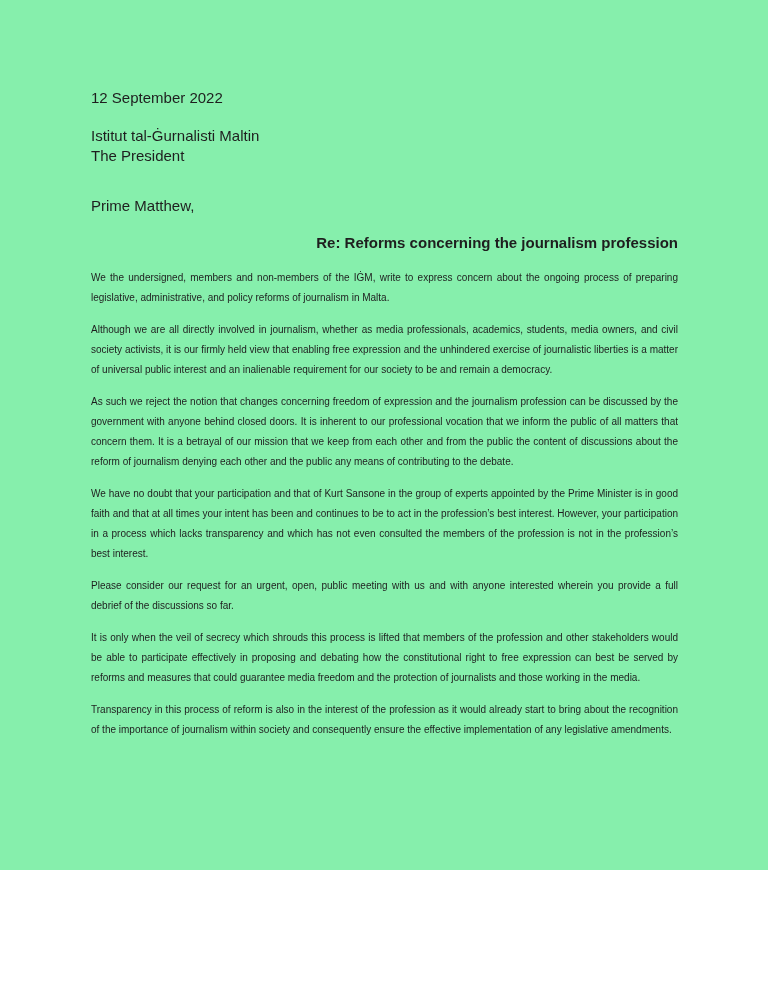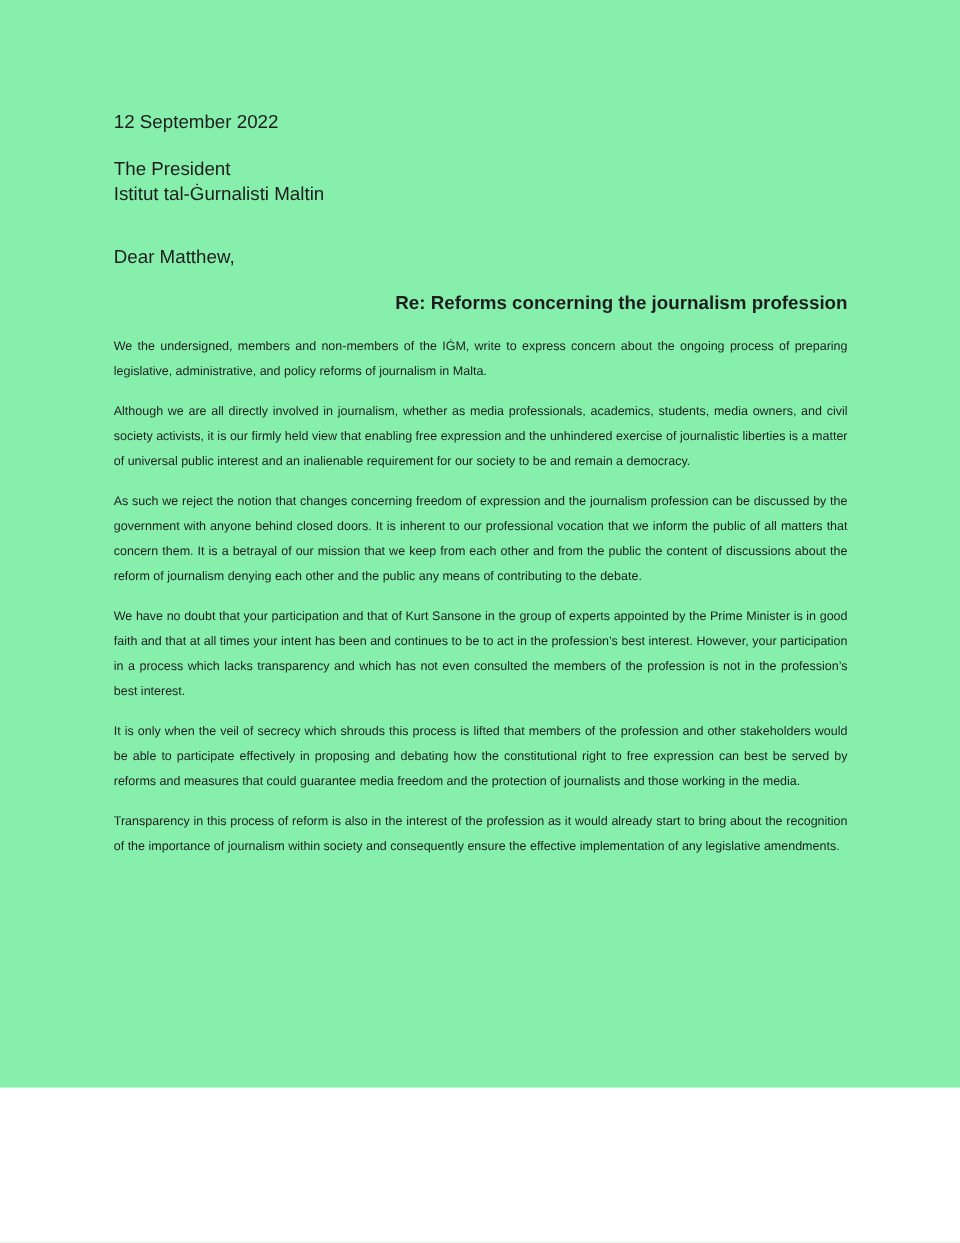--- a/index.html
+++ b/index.html
@@ -50,30 +50,31 @@
   }
 </style>
 </head>
 <body>
 
 <div class="page">
 
   <p class="line date-line">12 September 2022</p>
 
   <div class="recipient-block">
+    <p class="line">Istitut tal-Ġurnalisti Maltin</p>
     <p class="line">The President</p>
-    <p class="line">Istitut tal-Ġurnalisti Maltin</p>
   </div>
 
-  <p class="line salutation-line">Dear Matthew,</p>
+  <p class="line salutation-line">Prime Matthew,</p>
 
   <p class="line subject-line">Re: Reforms concerning the journalism profession</p>
 
   <div>
     <p class="body-paragraph">We the undersigned, members and non-members of the IĠM, write to express concern about the ongoing process of preparing legislative, administrative, and policy reforms of journalism in Malta.</p>
     <p class="body-paragraph">Although we are all directly involved in journalism, whether as media professionals, academics, students, media owners, and civil society activists, it is our firmly held view that enabling free expression and the unhindered exercise of journalistic liberties is a matter of universal public interest and an inalienable requirement for our society to be and remain a democracy.</p>
     <p class="body-paragraph">As such we reject the notion that changes concerning freedom of expression and the journalism profession can be discussed by the government with anyone behind closed doors. It is inherent to our professional vocation that we inform the public of all matters that concern them. It is a betrayal of our mission that we keep from each other and from the public the content of discussions about the reform of journalism denying each other and the public any means of contributing to the debate.</p>
     <p class="body-paragraph">We have no doubt that your participation and that of Kurt Sansone in the group of experts appointed by the Prime Minister is in good faith and that at all times your intent has been and continues to be to act in the profession’s best interest. However, your participation in a process which lacks transparency and which has not even consulted the members of the profession is not in the profession’s best interest.</p>
+    <p class="body-paragraph">Please consider our request for an urgent, open, public meeting with us and with anyone interested wherein you provide a full debrief of the discussions so far.</p>
     <p class="body-paragraph">It is only when the veil of secrecy which shrouds this process is lifted that members of the profession and other stakeholders would be able to participate effectively in proposing and debating how the constitutional right to free expression can best be served by reforms and measures that could guarantee media freedom and the protection of journalists and those working in the media.</p>
     <p class="body-paragraph">Transparency in this process of reform is also in the interest of the profession as it would already start to bring about the recognition of the importance of journalism within society and consequently ensure the effective implementation of any legislative amendments.</p>
   </div>
 
 </div>
 
 </body></html>

